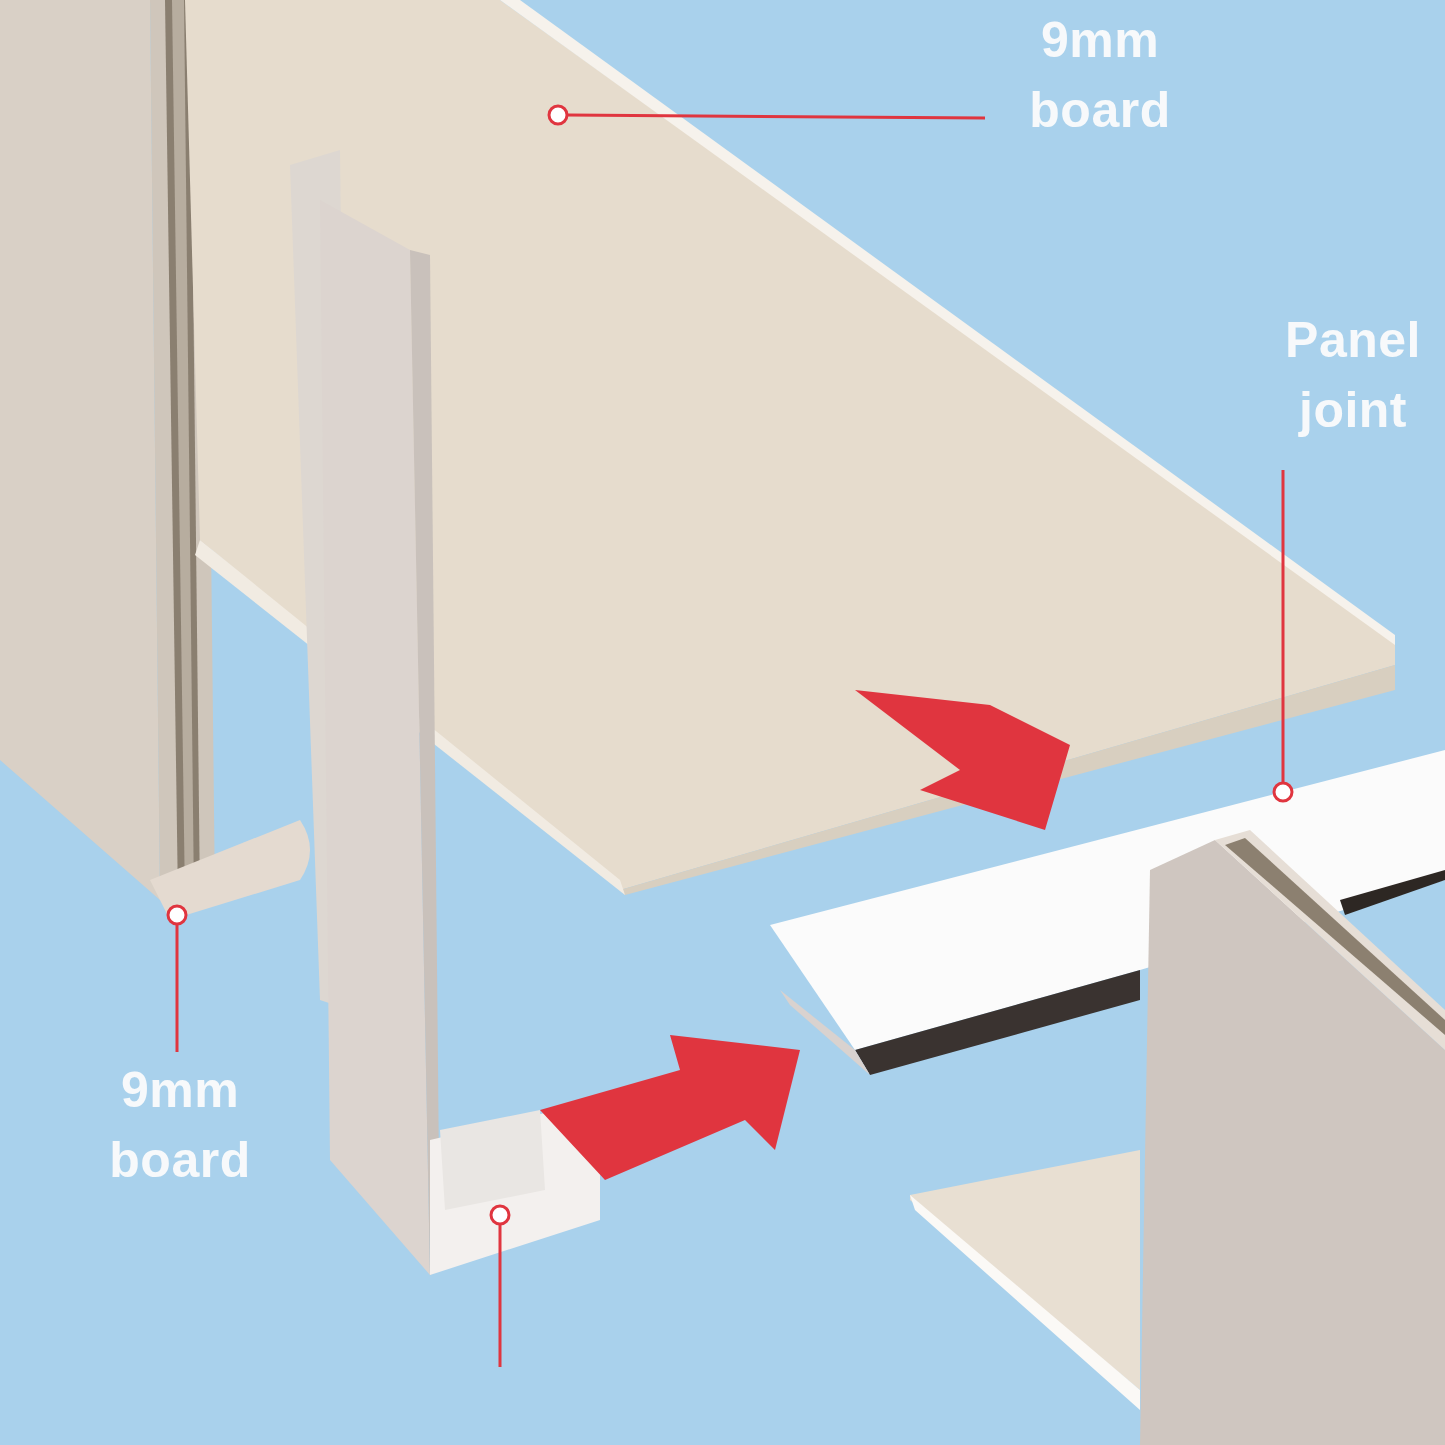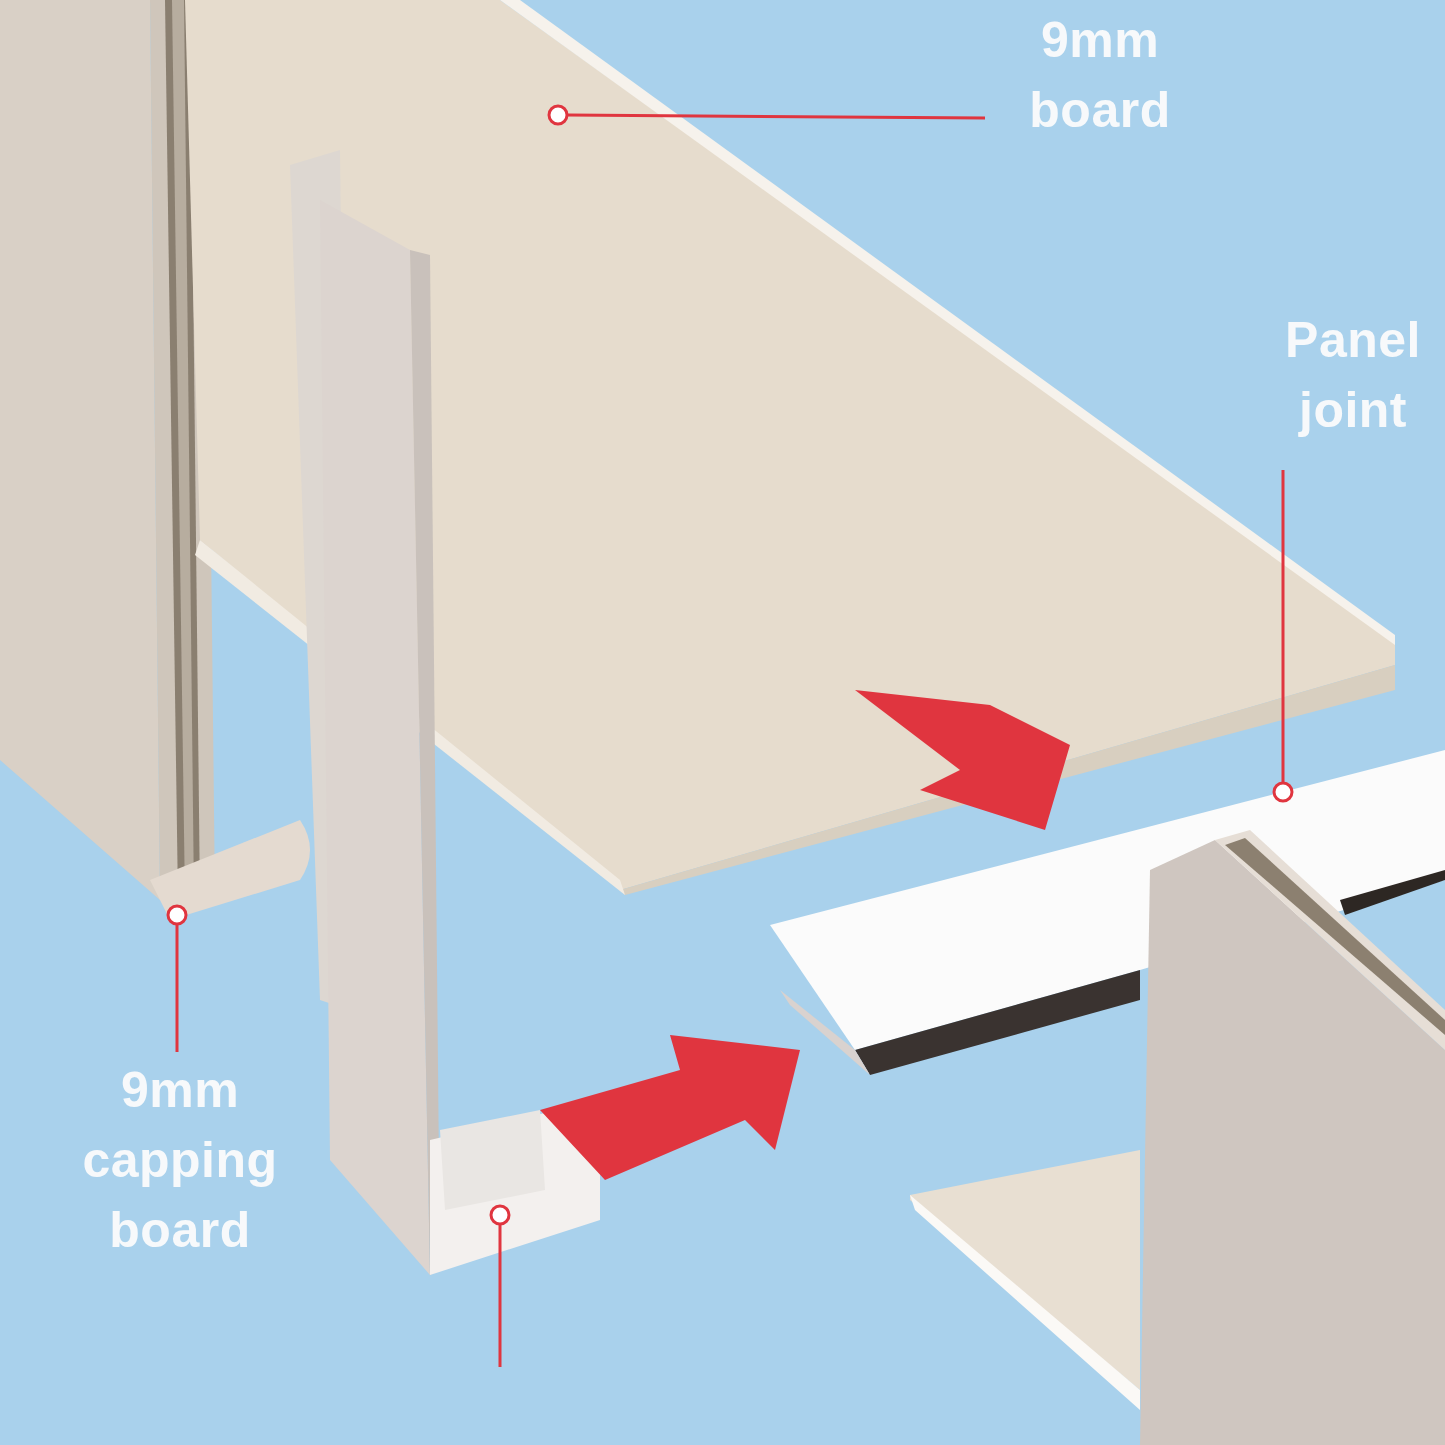--- a/index.html
+++ b/index.html
@@ -77,17 +77,16 @@
     <span>board</span>
   </div>
 
   <div class="label" style="left:1248px; top:305px; width:210px;">
     <span>Panel</span>
     <span>joint</span>
   </div>
 
   <div class="label" style="left:60px; top:1055px; width:240px;">
     <span>9mm</span>
-    <span>capping</span>
     <span>board</span>
   </div>
 
 </div>
 
 </body></html>

